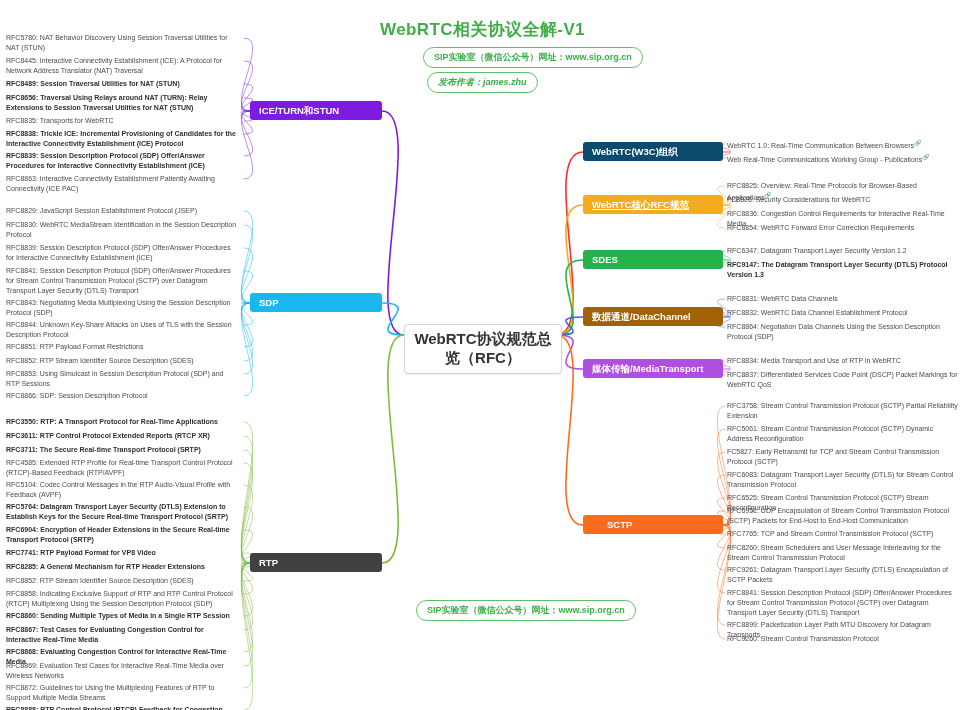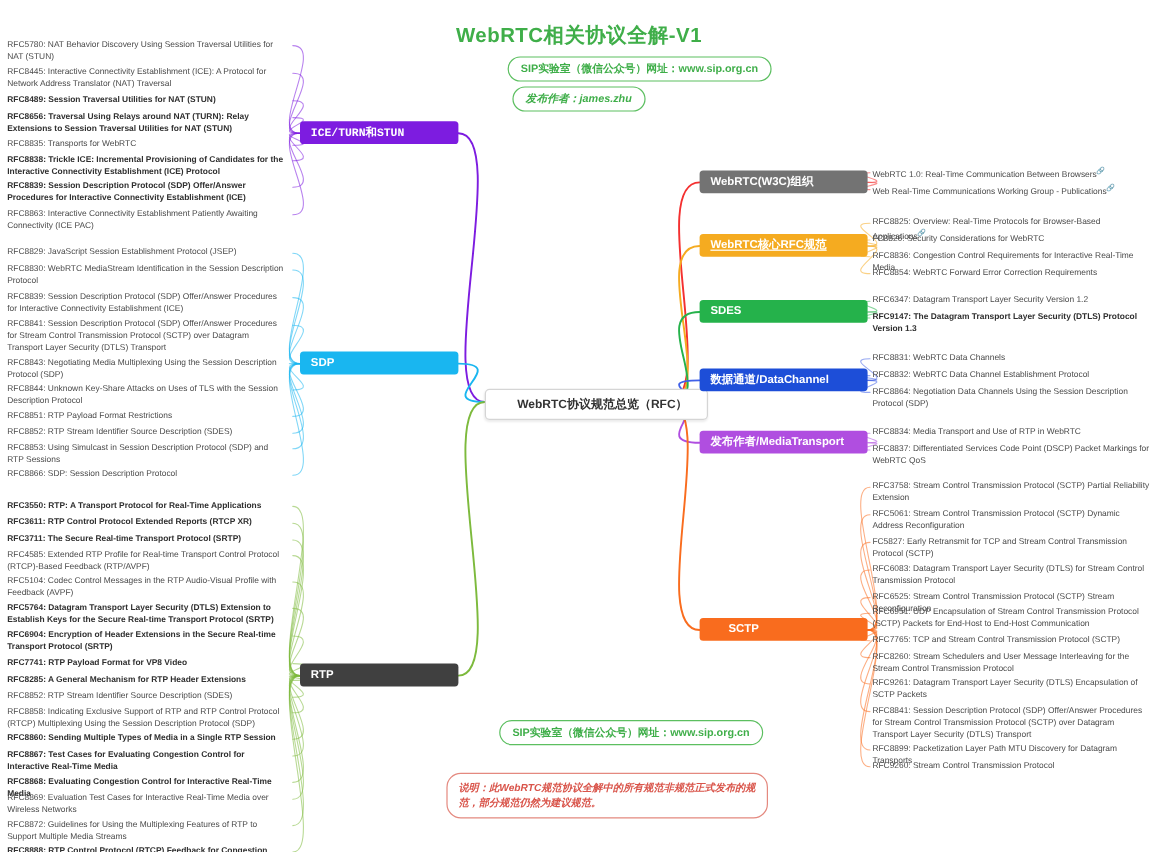--- a/index.html
+++ b/index.html
@@ -29,24 +29,24 @@
   .note{
     position:absolute;left:372px;top:632px;width:248px;
     border:1px solid #e4897f;border-radius:12px;
     color:#d9544a;font-size:8.5px;font-style:italic;font-weight:bold;
     padding:5px 9px;line-height:1.55;background:#fff;
   }
 
   
   .center-node{
     position:absolute;left:404px;top:312px;width:152px;
-    text-align:right;background:#ffffff;
+    text-align:center;background:#ffffff;
     border:1px solid #d5d5d5;border-radius:4px;
-    font-size:10px;font-weight:bold;color:#333;
-    padding:5px 16px;box-shadow:0 1px 2px rgba(0,0,0,.08);
+    font-size:15px;font-weight:bold;color:#333;
+    padding:5px 2px;box-shadow:0 1px 2px rgba(0,0,0,.08);
   }
 
   
   .cat{
     position:absolute;height:19px;line-height:19px;
     border-radius:3px;color:#ffffff;font-size:9.5px;font-weight:bold;
     padding:0 9px;white-space:nowrap;box-sizing:border-box;
   }
   .cat.left{width:132px;left:250px;}
   .cat.right{width:140px;left:583px;}
@@ -139,21 +139,21 @@
     </svg>
 
   <div class="title">WebRTC相关协议全解-V1</div>
 
   <div class="pill sip-top">SIP实验室（微信公众号）网址：www.sip.org.cn</div>
   <div class="pill author">发布作者：james.zhu</div>
 
   <div class="center-node">WebRTC协议规范总览（RFC）</div>
 
   <div id="branch-layer">
-      <div class="cat left" style="top: 89px; background: rgb(125, 28, 224); font-family: Liberation Mono, monospace;"><span>ICE/TURN和STUN</span></div>
+      <div class="cat left" style="top: 89px; background: rgb(125, 28, 224);"><span>ICE/TURN和STUN</span></div>
       <div class="leaf left" style="top: 21px;"><span>RFC5780: NAT Behavior Discovery Using Session Traversal Utilities for NAT (STUN)</span></div>
       <div class="leaf left" style="top: 44px;"><span>RFC8445: Interactive Connectivity Establishment (ICE): A Protocol for Network Address Translator (NAT) Traversal</span></div>
       <div class="leaf left bold" style="top: 67px;"><span>RFC8489: Session Traversal Utilities for NAT (STUN)</span></div>
       <div class="leaf left bold" style="top: 81px;"><span>RFC8656: Traversal Using Relays around NAT (TURN): Relay Extensions to Session Traversal Utilities for NAT (STUN)</span></div>
       <div class="leaf left" style="top: 104px;"><span>RFC8835: Transports for WebRTC</span></div>
       <div class="leaf left bold" style="top: 117px;"><span>RFC8838: Trickle ICE: Incremental Provisioning of Candidates for the Interactive Connectivity Establishment (ICE) Protocol</span></div>
       <div class="leaf left bold" style="top: 139px;"><span>RFC8839: Session Description Protocol (SDP) Offer/Answer Procedures for Interactive Connectivity Establishment (ICE)</span></div>
       <div class="leaf left" style="top: 162px;"><span>RFC8863: Interactive Connectivity Establishment Patiently Awaiting Connectivity (ICE PAC)</span></div>
       <div class="cat left" style="top: 281px; background: rgb(25, 182, 240);"><span>SDP</span></div>
       <div class="leaf left" style="top: 194px;"><span>RFC8829: JavaScript Session Establishment Protocol (JSEP)</span></div>
@@ -177,49 +177,48 @@
       <div class="leaf left bold" style="top: 536px;"><span>RFC7741: RTP Payload Format for VP8 Video</span></div>
       <div class="leaf left bold" style="top: 550px;"><span>RFC8285: A General Mechanism for RTP Header Extensions</span></div>
       <div class="leaf left" style="top: 564px;"><span>RFC8852: RTP Stream Identifier Source Description (SDES)</span></div>
       <div class="leaf left" style="top: 577px;"><span>RFC8858: Indicating Exclusive Support of RTP and RTP Control Protocol (RTCP) Multiplexing Using the Session Description Protocol (SDP)</span></div>
       <div class="leaf left bold" style="top: 599px;"><span>RFC8860: Sending Multiple Types of Media in a Single RTP Session</span></div>
       <div class="leaf left bold" style="top: 613px;"><span>RFC8867: Test Cases for Evaluating Congestion Control for Interactive Real-Time Media</span></div>
       <div class="leaf left bold" style="top: 635px;"><span>RFC8868: Evaluating Congestion Control for Interactive Real-Time Media</span></div>
       <div class="leaf left" style="top: 649px;"><span>RFC8869: Evaluation Test Cases for Interactive Real-Time Media over Wireless Networks</span></div>
       <div class="leaf left" style="top: 671px;"><span>RFC8872: Guidelines for Using the Multiplexing Features of RTP to Support Multiple Media Streams</span></div>
       <div class="leaf left bold" style="top: 693px;"><span>RFC8888: RTP Control Protocol (RTCP) Feedback for Congestion Control</span></div>
-      <div class="cat right" style="top: 130px; background: #737373;"><span>WebRTC(W3C)组织</span></div>
+      <div class="cat right" style="top: 130px; background: #0c4a6e;"><span>WebRTC(W3C)组织</span></div>
       <div class="leaf right" style="top: 127px;"><span>WebRTC 1.0: Real-Time Communication Between Browsers</span><span class="sup">🔗</span></div>
       <div class="leaf right" style="top: 141px;"><span>Web Real-Time Communications Working Group - Publications</span><span class="sup">🔗</span></div>
       <div class="cat right" style="top: 183px; background: rgb(245, 171, 32); text-decoration: underline;"><span>WebRTC核心RFC规范</span></div>
       <div class="leaf right" style="top: 169px;"><span>RFC8825: Overview: Real-Time Protocols for Browser-Based Applications</span><span class="sup">🔗</span></div>
       <div class="leaf right" style="top: 183px;"><span>FC8826: Security Considerations for WebRTC</span></div>
       <div class="leaf right" style="top: 197px;"><span>RFC8836: Congestion Control Requirements for Interactive Real-Time Media</span></div>
       <div class="leaf right" style="top: 211px;"><span>RFC8854: WebRTC Forward Error Correction Requirements</span></div>
       <div class="cat right" style="top: 238px; background: rgb(37, 178, 75);"><span>SDES</span></div>
       <div class="leaf right" style="top: 234px;"><span>RFC6347: Datagram Transport Layer Security Version 1.2</span></div>
       <div class="leaf right bold" style="top: 248px;"><span>RFC9147: The Datagram Transport Layer Security (DTLS) Protocol Version 1.3</span></div>
-      <div class="cat right" style="top: 295px; background: #1d4ed8;"><span>数据通道/DataChannel</span></div>
+      <div class="cat right" style="top: 295px; background: #a16207;"><span>数据通道/DataChannel</span></div>
       <div class="leaf right" style="top: 282px;"><span>RFC8831: WebRTC Data Channels</span></div>
       <div class="leaf right" style="top: 296px;"><span>RFC8832: WebRTC Data Channel Establishment Protocol</span></div>
       <div class="leaf right" style="top: 310px;"><span>RFC8864: Negotiation Data Channels Using the Session Description Protocol (SDP)</span></div>
-      <div class="cat right" style="top: 347px; background: rgb(176, 78, 224);"><span>发布作者/MediaTransport</span></div>
+      <div class="cat right" style="top: 347px; background: rgb(176, 78, 224);"><span>媒体传输/MediaTransport</span></div>
       <div class="leaf right" style="top: 344px;"><span>RFC8834: Media Transport and Use of RTP in WebRTC</span></div>
       <div class="leaf right" style="top: 358px;"><span>RFC8837: Differentiated Services Code Point (DSCP) Packet Markings for WebRTC QoS</span></div>
       <div class="cat right" style="top: 503px; background: rgb(249, 108, 30); padding-left: 24px;"><span>SCTP</span></div>
       <div class="leaf right" style="top: 389px;"><span>RFC3758: Stream Control Transmission Protocol (SCTP) Partial Reliability Extension</span></div>
       <div class="leaf right" style="top: 412px;"><span>RFC5061: Stream Control Transmission Protocol (SCTP) Dynamic Address Reconfiguration</span></div>
       <div class="leaf right" style="top: 435px;"><span>FC5827: Early Retransmit for TCP and Stream Control Transmission Protocol (SCTP)</span></div>
       <div class="leaf right" style="top: 458px;"><span>RFC6083: Datagram Transport Layer Security (DTLS) for Stream Control Transmission Protocol</span></div>
       <div class="leaf right" style="top: 481px;"><span>RFC6525: Stream Control Transmission Protocol (SCTP) Stream Reconfiguration</span></div>
       <div class="leaf right" style="top: 494px;"><span>RFC6951: UDP Encapsulation of Stream Control Transmission Protocol (SCTP) Packets for End-Host to End-Host Communication</span></div>
       <div class="leaf right" style="top: 517px;"><span>RFC7765: TCP and Stream Control Transmission Protocol (SCTP)</span></div>
       <div class="leaf right" style="top: 531px;"><span>RFC8260: Stream Schedulers and User Message Interleaving for the Stream Control Transmission Protocol</span></div>
       <div class="leaf right" style="top: 553px;"><span>RFC9261: Datagram Transport Layer Security (DTLS) Encapsulation of SCTP Packets</span></div>
       <div class="leaf right" style="top: 576px;"><span>RFC8841: Session Description Protocol (SDP) Offer/Answer Procedures for Stream Control Transmission Protocol (SCTP) over Datagram Transport Layer Security (DTLS) Transport</span></div>
       <div class="leaf right" style="top: 608px;"><span>RFC8899: Packetization Layer Path MTU Discovery for Datagram Transports</span></div>
       <div class="leaf right" style="top: 622px;"><span>RFC9260: Stream Control Transmission Protocol</span></div>
     </div>
 
   <div class="pill sip-bottom">SIP实验室（微信公众号）网址：www.sip.org.cn</div>
-  <div class="note">说明：此WebRTC规范协议全解中的所有规范非规范正式发布的规范，部分规范仍然为建议规范。</div>
 
 </div>
 
 </body></html>

